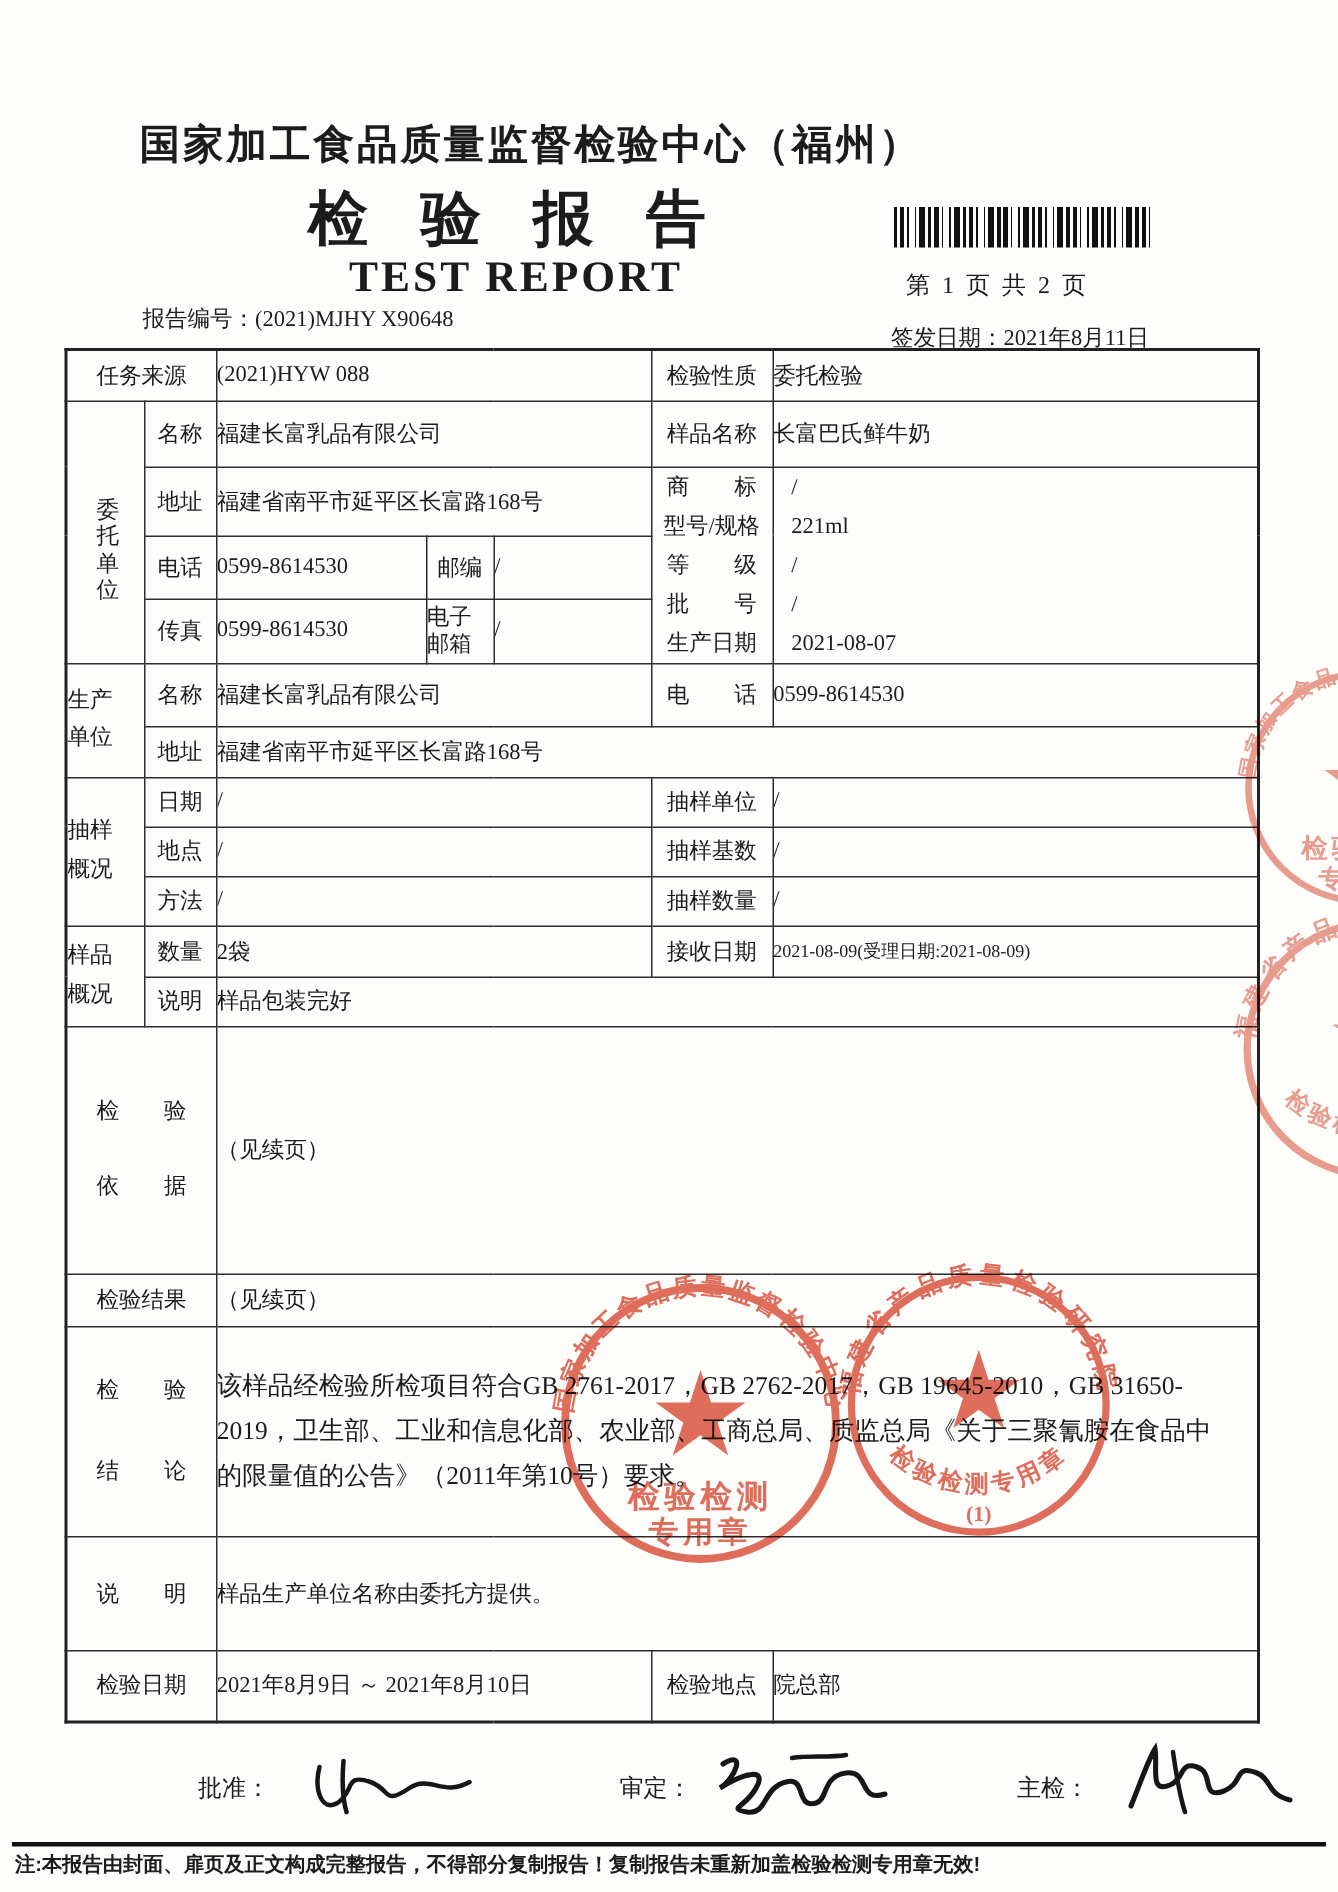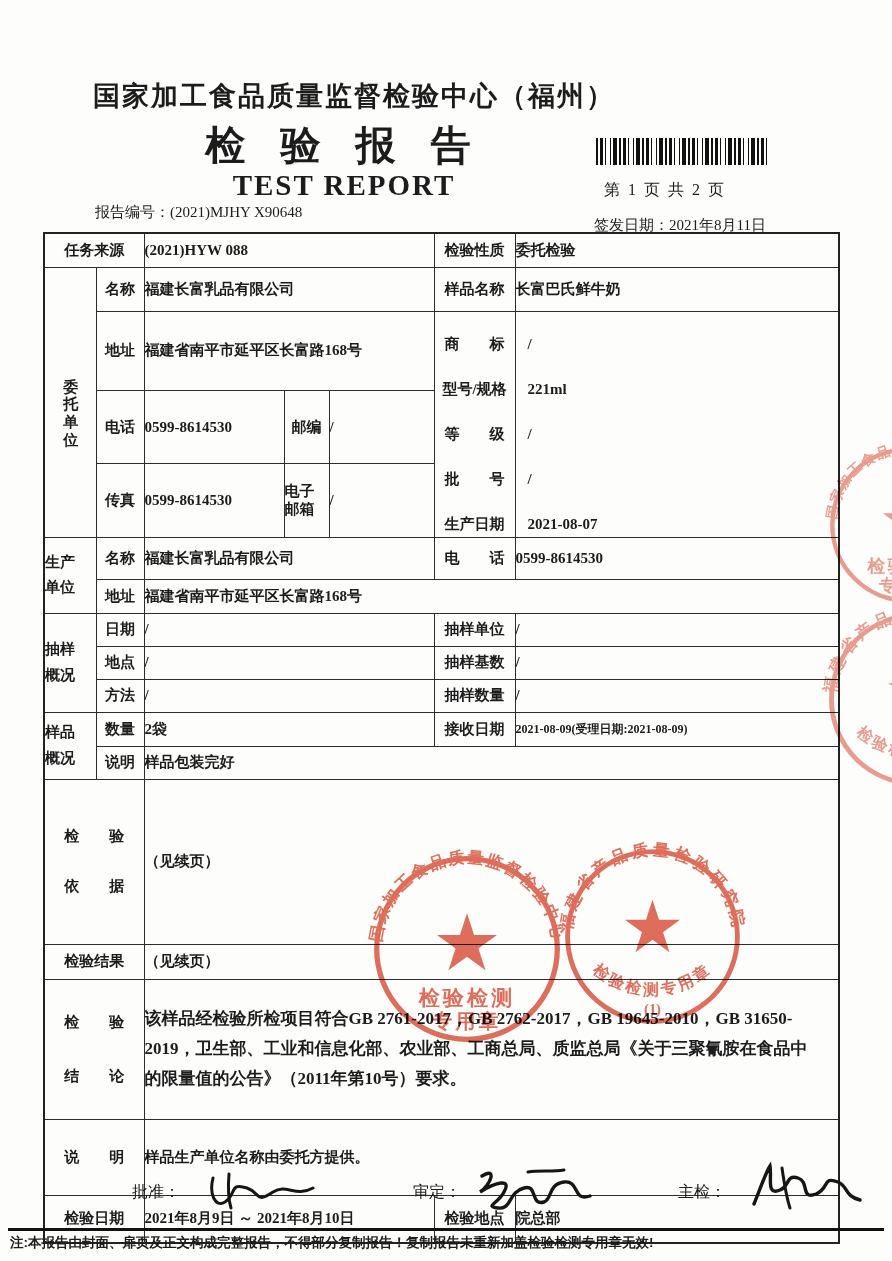--- a/index.html
+++ b/index.html
@@ -20,31 +20,31 @@
      repeating-linear-gradient(90deg,#111 0 2px,transparent 2px 4px,#111 4px 7px,
        transparent 7px 9px,#111 9px 10px,transparent 10px 14px,#111 14px 15px,
        transparent 15px 17px,#111 17px 21px,transparent 21px 23px);}
   .pageinfo{position:absolute;left:604px;top:180px;font-size:16px;letter-spacing:2px;}
   .meta-left{position:absolute;left:55px;top:203px;font-size:15px;margin-left:40px;}
   .meta-right{position:absolute;left:594px;top:216px;font-size:15px;}
   
   table.rep{position:absolute;left:43px;top:232px;width:795px;
             border-collapse:collapse;table-layout:fixed;
             font-size:15px;}
-  table.rep{border:2.5px solid #222;font-weight:bold;}
+  table.rep{border:2.5px solid #222;}
   table.rep td{border:1.6px solid #2d2d2d;padding:0 0 0 0;vertical-align:middle;
                overflow:hidden;}
   td.lab{text-align:center;}
   td.val{text-align:left;padding-left:12px;}
   td.grp{text-align:left;white-space:pre-line;line-height:1.7;}
   .vert{writing-mode:vertical-rl;text-orientation:upright;letter-spacing:18px;
         margin:0 auto;}
   td.big2{white-space:pre-line;line-height:3.3;text-align:center;}
   .stack{display:flex;flex-direction:column;justify-content:space-around;height:100%;}
-  .stack div{height:26px;line-height:26px;margin-top:19px;}
+  .stack div{height:26px;line-height:26px;}
   .stack.labels div{text-align:center;}
   .stack.values div{text-align:left;padding-left:12px;}
   
   .stamp{position:absolute;mix-blend-mode:multiply;pointer-events:none;}
   
   .sigrow{position:absolute;left:0;top:1160px;width:812px;height:60px;}
   .siglab{position:absolute;font-size:16px;top:22px;}
   .sig{position:absolute;top:0;}
   .footline{position:absolute;left:8px;top:1228px;width:876px;height:3px;background:#111;}
   .footnote{position:absolute;left:10px;top:1234px;width:876px;

